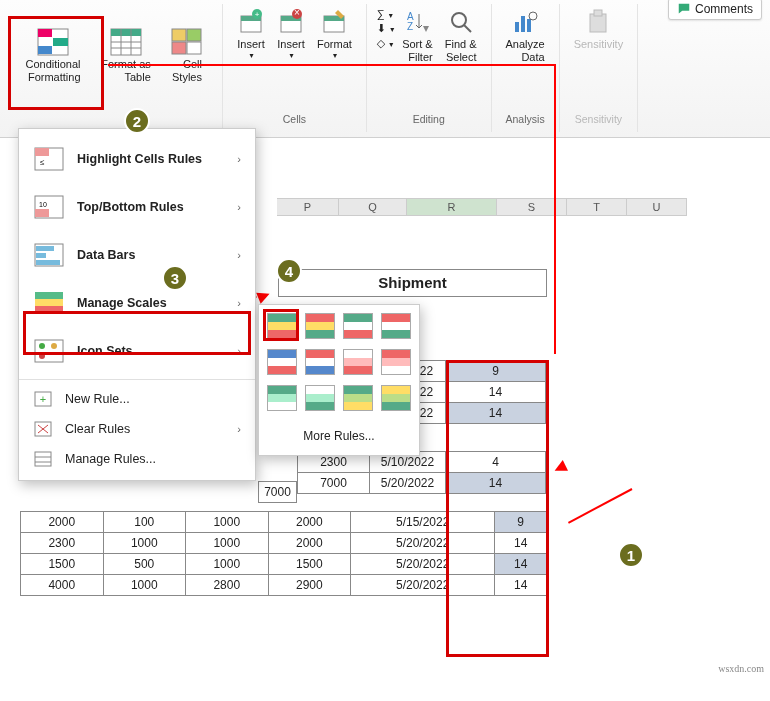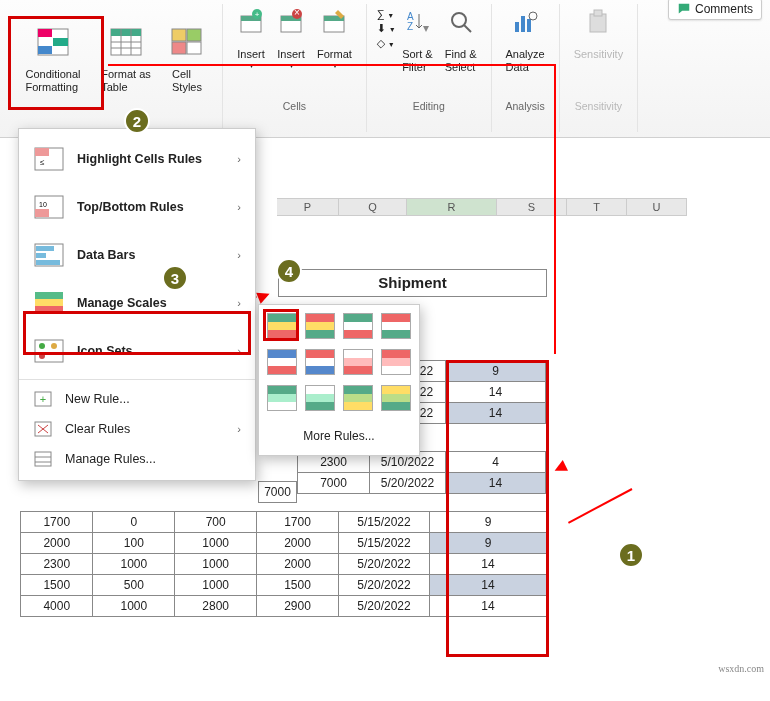--- a/index.html
+++ b/index.html
@@ -1,22 +1,22 @@
 <!DOCTYPE html>
 <html><head>
 <meta charset="utf-8">
 <style>
 * { box-sizing: border-box; font-family: "Segoe UI", Arial, sans-serif; }
 body { margin: 0; background: #fff; font-size: 12px; color: #222; width: 770px; }
 .ribbon { display: flex; align-items: flex-start; background: linear-gradient(#fdfdfd,#f3f3f3); border-bottom: 1px solid #d0d0d0; padding: 4px 6px 0 6px; height: 138px; position: relative; }
 .ribbon-group { display: flex; flex-direction: column; align-items: center; padding: 0 8px; border-right: 1px solid #e4e4e4; height: 128px; }
 .ribbon-group:last-child { border-right: none; }
 .ribbon-btn { display: flex; flex-direction: column; align-items: center; justify-content: flex-start; padding: 4px 6px; cursor: pointer; border-radius: 2px; position: relative; }
-.ribbon-label { font-size: 11px; text-align: left; line-height: 13px; margin-top: 12px; }
-.group-label { font-size: 10.5px; color: #666; margin-top: auto; margin-bottom: 20px; text-align: center; }
+.ribbon-label { font-size: 11px; text-align: right; line-height: 13px; margin-top: 2px; }
+.group-label { font-size: 10.5px; color: #666; margin-top: auto; margin-bottom: 7px; text-align: center; }
 .caret { font-size: 8px; margin-left: 1px; }
 .red-box { border: 3px solid #d40000; position: absolute; pointer-events: none; }
 .step-badge { width: 26px; height: 26px; border-radius: 50%; background: #6b6d1f; color: #fff; font-weight: bold; font-size: 15px; display: flex; align-items: center; justify-content: center; position: absolute; z-index: 50; border: 2px solid #fff; }
 .comments-btn { position: absolute; right: 8px; top: -2px; background: #fff; border: 1px solid #ccc; border-radius: 3px; padding: 3px 8px; display: flex; align-items: center; gap: 4px; font-size: 12px; box-shadow: 0 1px 2px rgba(0,0,0,.1); }
 .dropdown-menu { position: absolute; left: 18px; top: 128px; width: 238px; background: #fff; border: 1px solid #ccc; box-shadow: 2px 4px 12px rgba(0,0,0,.25); z-index: 20; padding: 6px 0; }
 .menu-item { display: flex; align-items: center; gap: 12px; padding: 10px 14px; cursor: pointer; position: relative; font-size: 12.5px; }
 .menu-icon { width: 32px; height: 28px; display: flex; align-items: center; justify-content: center; }
 .menu-label { flex: 1; font-weight: bold; }
 .menu-arrow { color: #666; font-size: 11px; }
 .menu-sep { height: 1px; background: #e0e0e0; margin: 4px 0; }
@@ -386,28 +386,20 @@
     <tr>
           <td class="alt">7000</td>
           <td class="alt">5/20/2022</td>
           <td class="alt sel-col">14</td>
         </tr>
   </tbody>
     </table>
 
   <table class="data" style="left:20px;top:373px;width:527px">
     <tbody>
-        <tr>
-          <td style="width:62px">1700</td>
-          <td style="width:70px">0</td>
-          <td style="width:70px">700</td>
-          <td style="width:70px">1700</td>
-          <td style="width:78px">5/15/2022</td>
-          <td class="sel-col" style="width:100px">9</td>
-        </tr>
     <tr>
           <td class="alt">2000</td>
           <td class="alt">100</td>
           <td class="alt">1000</td>
           <td class="alt">2000</td>
           <td class="alt">5/15/2022</td>
           <td class="alt sel-col">9</td>
         </tr>
     <tr>
           <td>2300</td>

